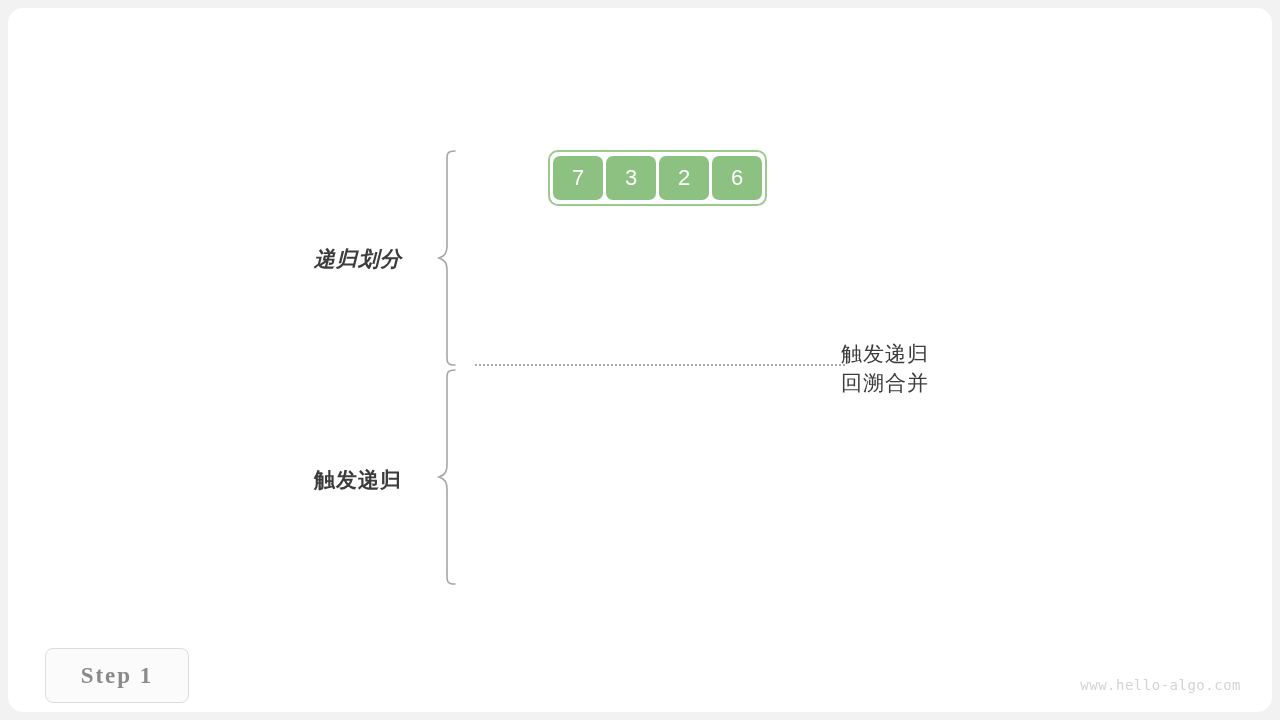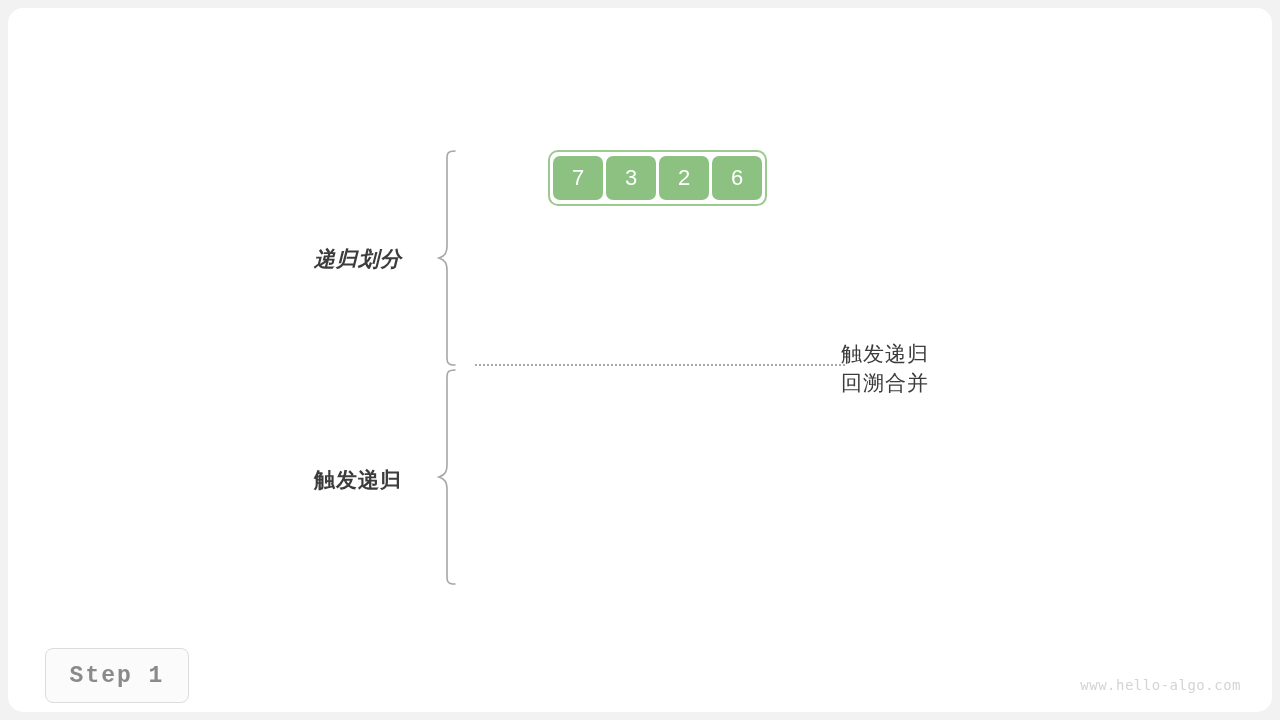--- a/index.html
+++ b/index.html
@@ -118,21 +118,21 @@
     border: 1px solid #dcdcdc;
     border-radius: 8px;
     background: #fbfbfb;
     display: flex;
     align-items: center;
     justify-content: center;
     color: #8a8a8a;
     font-size: 23px;
     font-weight: bold;
     letter-spacing: 2px;
-    font-family: Liberation Mono, monospace;
+    font-family: Liberation Serif, serif;
   }
 
   
   #watermark {
     position: absolute;
     right: 30px;
     bottom: 18px;
     color: #d4d4d4;
     font-size: 14px;
     letter-spacing: 0.5px;

